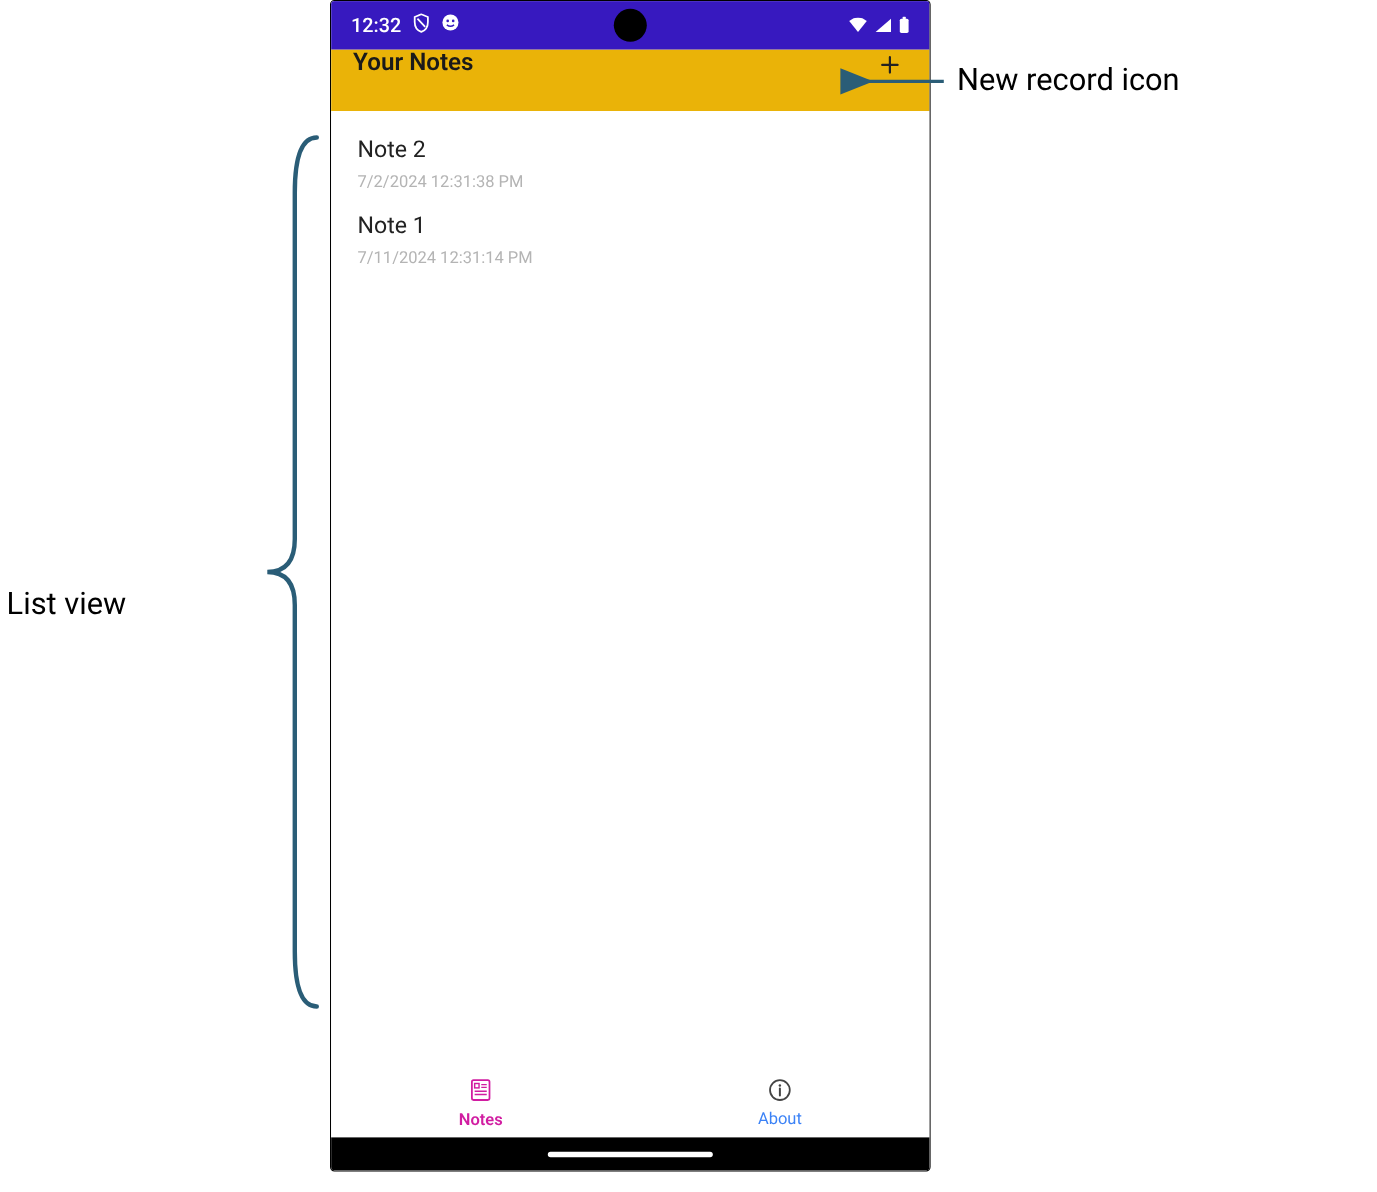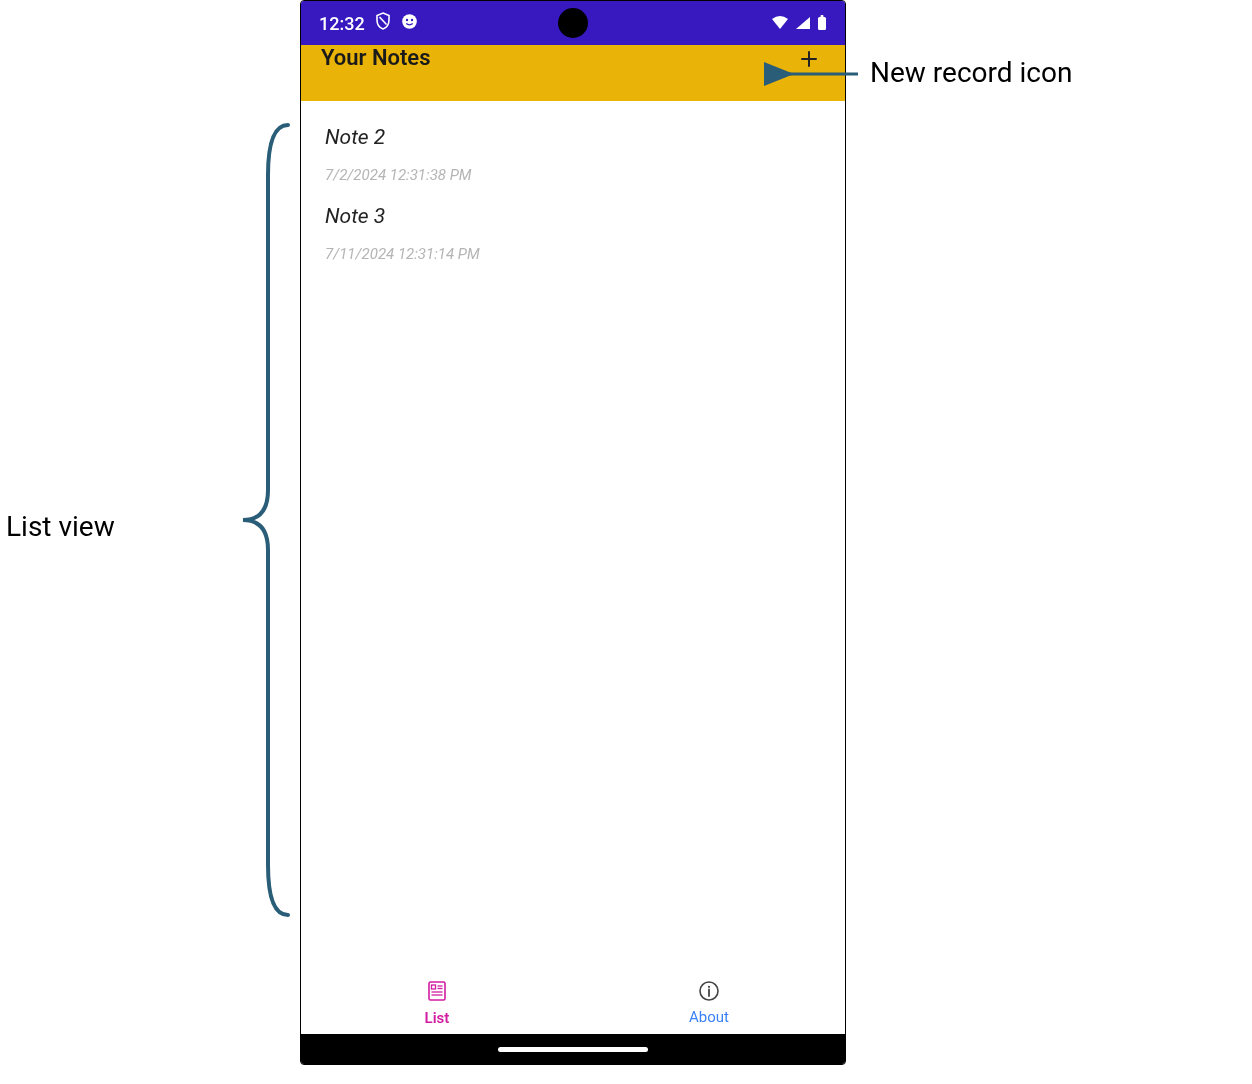--- a/index.html
+++ b/index.html
@@ -77,35 +77,34 @@
     cursor: pointer;
   }
   .add-btn svg { stroke: #222; }
 
   
   .list-view {
     flex: 1;
     background: #ffffff;
     padding: 18px 0 0 0;
     overflow-y: auto;
-    font-style: italic;
   }
   .list-item {
     padding: 6px 24px 14px 24px;
     cursor: pointer;
   }
   .list-item .title {
     font-size: 21px;
     color: #222;
     line-height: 1.2;
   }
   .list-item .subtitle {
     font-size: 15px;
     color: #b4b4b4;
-    margin-top: 16px;
+    margin-top: 6px;
   }
 
   
   .tab-bar {
     height: 62px;
     background: #ffffff;
     display: flex;
   }
   .tab {
     flex: 1;
@@ -199,38 +198,38 @@
       </span>
     </div>
   </div>
 
   <div class="list-view">
     <div class="list-item">
       <div class="title">Note 2</div>
       <div class="subtitle">7/2/2024 12:31:38 PM</div>
     </div>
     <div class="list-item">
-      <div class="title">Note 3</div>
+      <div class="title">Note 1</div>
       <div class="subtitle">7/11/2024 12:31:14 PM</div>
     </div>
   </div>
 
   <div class="tab-bar">
     <div class="tab active">
       <span>
         <svg width="24" height="24" viewBox="0 0 24 24">
           <rect x="4" y="3" width="16" height="18" rx="1.5" fill="none" stroke="#d11da1" stroke-width="1.6"></rect>
           <rect x="6.5" y="6" width="4" height="4" fill="none" stroke="#d11da1" stroke-width="1.3"></rect>
           <line x1="12.5" y1="7" x2="17.5" y2="7" stroke="#d11da1" stroke-width="1.3"></line>
           <line x1="12.5" y1="9.5" x2="17.5" y2="9.5" stroke="#d11da1" stroke-width="1.3"></line>
           <line x1="6.5" y1="13" x2="17.5" y2="13" stroke="#d11da1" stroke-width="1.3"></line>
           <line x1="6.5" y1="16" x2="17.5" y2="16" stroke="#d11da1" stroke-width="1.3"></line>
         </svg>
       </span>
-      <span class="tab-label">List</span>
+      <span class="tab-label">Notes</span>
     </div>
     <div class="tab inactive">
       <span>
         <svg width="22" height="22" viewBox="0 0 22 22">
           <circle cx="11" cy="11" r="9" fill="none" stroke="#444" stroke-width="1.6"></circle>
           <circle cx="11" cy="6.8" r="1.1" fill="#444"></circle>
           <line x1="11" y1="9.5" x2="11" y2="16" stroke="#444" stroke-width="1.8" stroke-linecap="round"></line>
         </svg>
       </span>
       <span class="tab-label">About</span>
@@ -255,13 +254,13 @@
 
 <svg class="brace-svg" style="left:233px; top:120px;" width="60" height="800" viewBox="0 0 60 800">
   <path d="M55 5
            Q35 5 35 55
            L35 370
            Q35 400 10 400
            Q35 400 35 430
            L35 745
            Q35 795 55 795" fill="none" stroke="#2a5d77" stroke-width="4" stroke-linecap="round"></path>
 </svg>
-<div class="annotation" style="left:6px; top:510px;">List view</div>
+<div class="annotation" style="left:6px; top:532px;">List view</div>
 
 </body></html>

